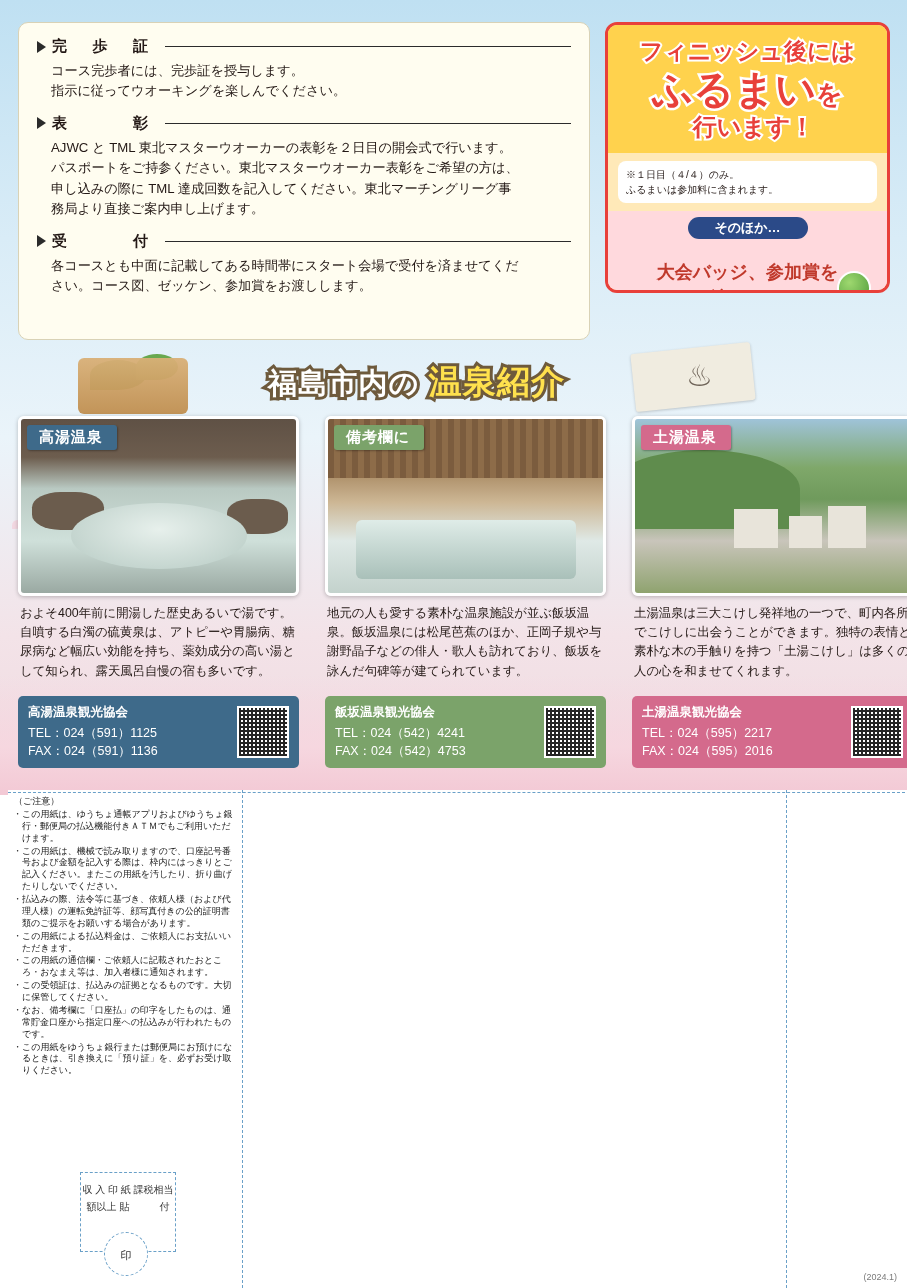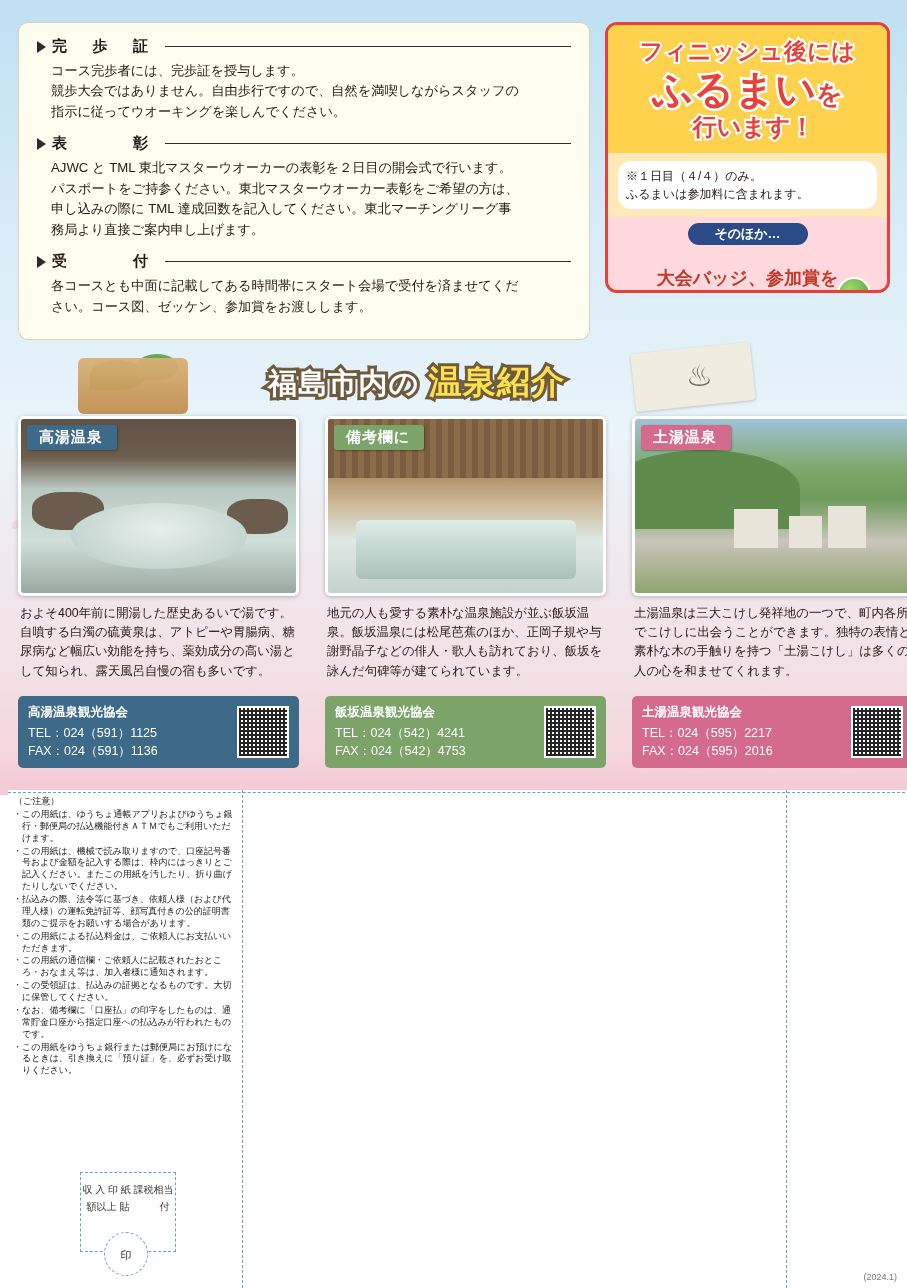--- a/index.html
+++ b/index.html
@@ -46,21 +46,21 @@
   }
   .promo-top {
     height:128px; background:#ffd24d;
     display:flex; flex-direction:column; align-items:center; justify-content:center; gap:2px;
     position:relative;
   }
   .promo-l1 { font-size:23px; font-weight:bold; color:#e8403a; -webkit-text-stroke:4px #fff; paint-order:stroke fill; letter-spacing:.02em;}
   .promo-l2 { font-size:40px; font-weight:bold; color:#e8403a; -webkit-text-stroke:5px #fff; paint-order:stroke fill; line-height:1; }
   .promo-l2 small { font-size:26px; }
   .promo-l3 { font-size:24px; font-weight:bold; color:#e8403a; -webkit-text-stroke:4px #fff; paint-order:stroke fill;padding-left:12px; }
-  .promo-note { background:#fff; margin:8px 10px 0; padding:6px 8px; font-size:12px; line-height:1.5; border-radius:13px;}
+  .promo-note { background:#fff; margin:8px 10px 0; padding:6px 8px; font-size:10px; line-height:1.5; border-radius:8px;}
   .promo-bottom { background:#ffd9dd; margin-top:8px; padding:6px 10px 10px; height:112px; position:relative;}
   .pill {
     display:block; width:120px; margin:0 auto 20px; text-align:center;
     background:#2b4a88; color:#fff; font-size:13px; font-weight:bold; border-radius:11px; padding:2px 0;
   }
   .promo-bot-text { text-align:center; font-size:18px; font-weight:bold; color:#c0392b; line-height:1.45; }
   .badge-circle { position:absolute; right:16px; bottom:18px; width:34px;height:34px;border-radius:50%;
     background:radial-gradient(circle at 35% 32%, #9ed86f, #4e9a3a); border:2px solid #fff;}
   .badge-strap { position:absolute; right:44px; bottom:8px; width:26px;height:14px;border-radius:8px;background:#f2f2f2;border:1px solid #ccc;transform:rotate(-18deg);}
 
@@ -153,21 +153,20 @@
 <div class="top-card">
 
   <div class="sec">
     <div class="sec-head">
       <span class="tri"></span>
       <span class="sec-title">完　歩　証</span>
       <span class="rule"></span>
     </div>
     <div class="sec-body">
       <p>コース完歩者には、完歩証を授与します。</p>
-      <p>競歩大会ではありません。自由歩行ですので、自然を満喫しながらスタッフの</p>
       <p>指示に従ってウオーキングを楽しんでください。</p>
     </div>
   </div>
 
   <div class="sec">
     <div class="sec-head">
       <span class="tri"></span>
       <span class="sec-title">表　　　彰</span>
       <span class="rule"></span>
     </div>

